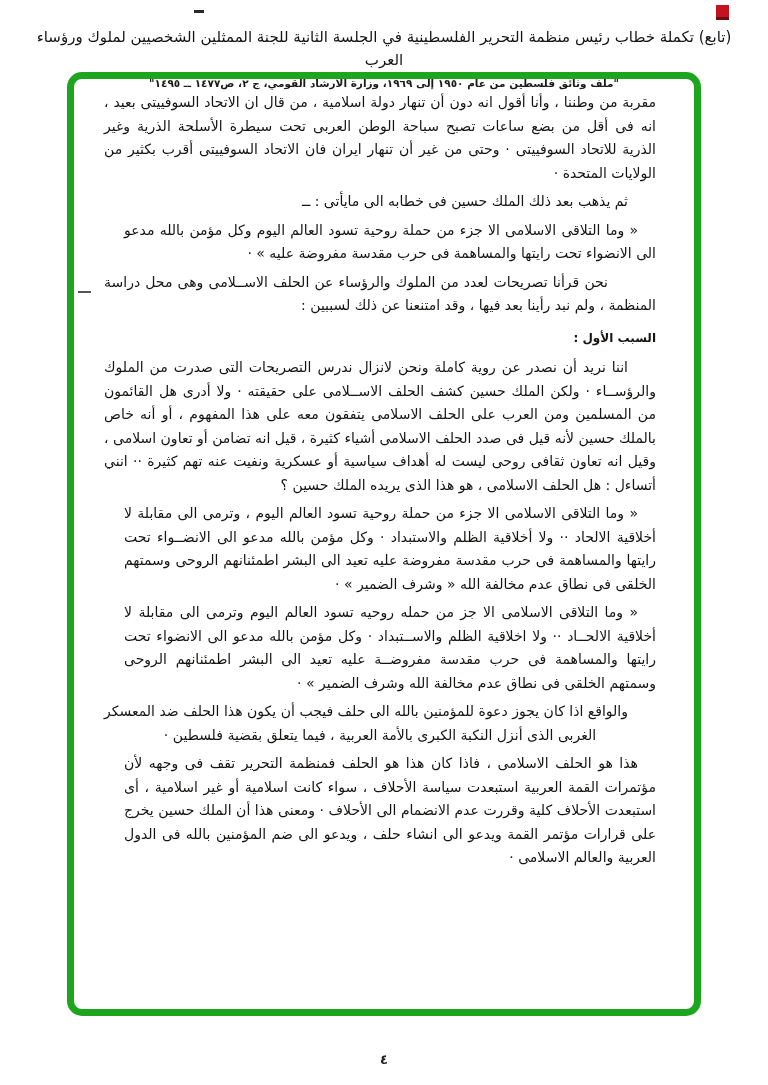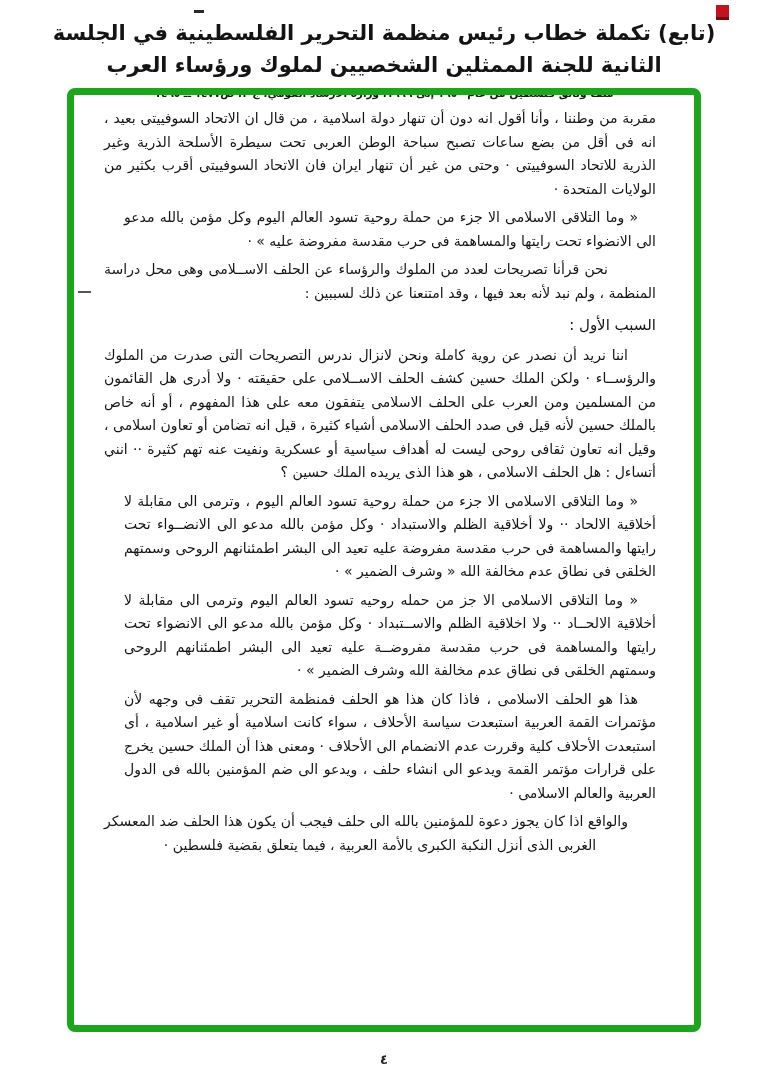--- a/index.html
+++ b/index.html
@@ -17,41 +17,41 @@
   .stray-dash-top{
     position:absolute;top:10px;left:194px;width:10px;height:3px;background:#2a2a2a;
   }
   .stray-dash-margin{
     position:absolute;top:291px;left:78px;width:13px;height:2px;background:#555;
   }
   .header{
     position:absolute;top:18px;left:20px;right:20px;text-align:center;
   }
   .header .title{
-    font-weight:bold;font-size:21px;line-height:1.5;letter-spacing:0;
+    font-weight:normal;font-size:15px;line-height:1.5;letter-spacing:0;margin-top:8px;
   }
   .header .subtitle{
     font-weight:bold;font-size:10.5px;margin-top:6px;color:#1c1a18;
   }
   .green-box{
-    position:absolute;top:88px;left:67px;width:634px;height:944px;
-    border:7px solid #1ea51e;border-radius:8px;
+    position:absolute;top:72px;left:67px;width:634px;height:944px;
+    border:7px solid #1ea51e;border-radius:15px;
     box-sizing:border-box;overflow:hidden;
   }
   .content{
     padding:12px 38px 10px 30px;
     font-size:14px;line-height:23.5px;
     text-align:justify;text-align-last:right;
   }
   .para{margin:0 0 5px 0;}
   .indent-sm{text-indent:18px;margin-left:20px;}
   .indent-md{text-indent:28px;}
   .indent-lg{text-indent:48px;}
   .heading{
-    font-weight:normal;font-size:15px;margin:9px 0 6px 0;text-align:right;
+    font-weight:bold;font-size:12px;margin:9px 0 6px 0;text-align:right;
   }
   .last-center{text-align-last:center;}
   .page-number{
     position:absolute;bottom:18px;left:0;right:0;text-align:center;
     font-size:13px;font-weight:bold;color:#222;
   }
 </style>
 </head>
 <body>
 
@@ -60,25 +60,26 @@
 <div class="stray-dash-top"></div>
 
 <div class="header">
   <div class="title">(تابع) تكملة خطاب رئيس منظمة التحرير الفلسطينية في الجلسة الثانية للجنة الممثلين الشخصيين لملوك ورؤساء العرب</div>
   <div class="subtitle">"ملف وثائق فلسطين من عام ١٩٥٠ إلى ١٩٦٩، وزارة الارشاد القومي، ج ٢، ص١٤٧٧ ــ ١٤٩٥"</div>
 </div>
 
 <div class="green-box">
   <div class="content">
     <p class="para">مقربة من وطننا ، وأنا أقول انه دون أن تنهار دولة اسلامية ، من قال ان الاتحاد السوفييتى بعيد ، انه فى أقل من بضع ساعات تصبح سباحة الوطن العربى تحت سيطرة الأسلحة الذرية وغير الذرية للاتحاد السوفييتى · وحتى من غير أن تنهار ايران فان الاتحاد السوفييتى أقرب بكثير من الولايات المتحدة ·</p>
+    <p class="para indent-md">ثم يذهب بعد ذلك الملك حسين فى خطابه الى مايأتى : ــ</p>
     <p class="para indent-sm">« وما التلاقى الاسلامى الا جزء من حملة روحية تسود العالم اليوم وكل مؤمن بالله مدعو الى الانضواء تحت رايتها والمساهمة فى حرب مقدسة مفروضة عليه » ·</p>
-    <p class="para indent-lg">نحن قرأنا تصريحات لعدد من الملوك والرؤساء عن الحلف الاســلامى وهى محل دراسة المنظمة ، ولم نبد لأنه بعد فيها ، وقد امتنعنا عن ذلك لسببين :</p>
+    <p class="para indent-lg">نحن قرأنا تصريحات لعدد من الملوك والرؤساء عن الحلف الاســلامى وهى محل دراسة المنظمة ، ولم نبد رأينا بعد فيها ، وقد امتنعنا عن ذلك لسببين :</p>
     <p class="heading">السبب الأول :</p>
     <p class="para indent-md">اننا نريد أن نصدر عن روية كاملة ونحن لانزال ندرس التصريحات التى صدرت من الملوك والرؤســاء · ولكن الملك حسين كشف الحلف الاســلامى على حقيقته · ولا أدرى هل القائمون من المسلمين ومن العرب على الحلف الاسلامى يتفقون معه على هذا المفهوم ، أو أنه خاص بالملك حسين لأنه قيل فى صدد الحلف الاسلامى أشياء كثيرة ، قيل انه تضامن أو تعاون اسلامى ، وقيل انه تعاون ثقافى روحى ليست له أهداف سياسية أو عسكرية ونفيت عنه تهم كثيرة ·· انني أتساءل : هل الحلف الاسلامى ، هو هذا الذى يريده الملك حسين ؟</p>
     <p class="para indent-sm">« وما التلاقى الاسلامى الا جزء من حملة روحية تسود العالم اليوم ، وترمى الى مقابلة لا أخلاقية الالحاد ·· ولا أخلاقية الظلم والاستبداد · وكل مؤمن بالله مدعو الى الانضــواء تحت رايتها والمساهمة فى حرب مقدسة مفروضة عليه تعيد الى البشر اطمئنانهم الروحى وسمتهم الخلقى فى نطاق عدم مخالفة الله « وشرف الضمير » ·</p>
     <p class="para indent-sm">« وما التلاقى الاسلامى الا جز من حمله روحيه تسود العالم اليوم وترمى الى مقابلة لا أخلاقية الالحــاد ·· ولا اخلاقية الظلم والاســتبداد · وكل مؤمن بالله مدعو الى الانضواء تحت رايتها والمساهمة فى حرب مقدسة مفروضــة عليه تعيد الى البشر اطمئنانهم الروحى وسمتهم الخلقى فى نطاق عدم مخالفة الله وشرف الضمير » ·</p>
+    <p class="para indent-md last-center">والواقع اذا كان يجوز دعوة للمؤمنين بالله الى حلف فيجب أن يكون هذا الحلف ضد المعسكر الغربى الذى أنزل النكبة الكبرى بالأمة العربية ، فيما يتعلق بقضية فلسطين ·</p>
     <p class="para indent-sm">هذا هو الحلف الاسلامى ، فاذا كان هذا هو الحلف فمنظمة التحرير تقف فى وجهه لأن مؤتمرات القمة العربية استبعدت سياسة الأحلاف ، سواء كانت اسلامية أو غير اسلامية ، أى استبعدت الأحلاف كلية وقررت عدم الانضمام الى الأحلاف · ومعنى هذا أن الملك حسين يخرج على قرارات مؤتمر القمة ويدعو الى انشاء حلف ، ويدعو الى ضم المؤمنين بالله فى الدول العربية والعالم الاسلامى ·</p>
-    <p class="para indent-md last-center">والواقع اذا كان يجوز دعوة للمؤمنين بالله الى حلف فيجب أن يكون هذا الحلف ضد المعسكر الغربى الذى أنزل النكبة الكبرى بالأمة العربية ، فيما يتعلق بقضية فلسطين ·</p>
   </div>
 </div>
 <div class="stray-dash-margin"></div>
 
 <div class="page-number">٤</div>
 
 </body></html>

